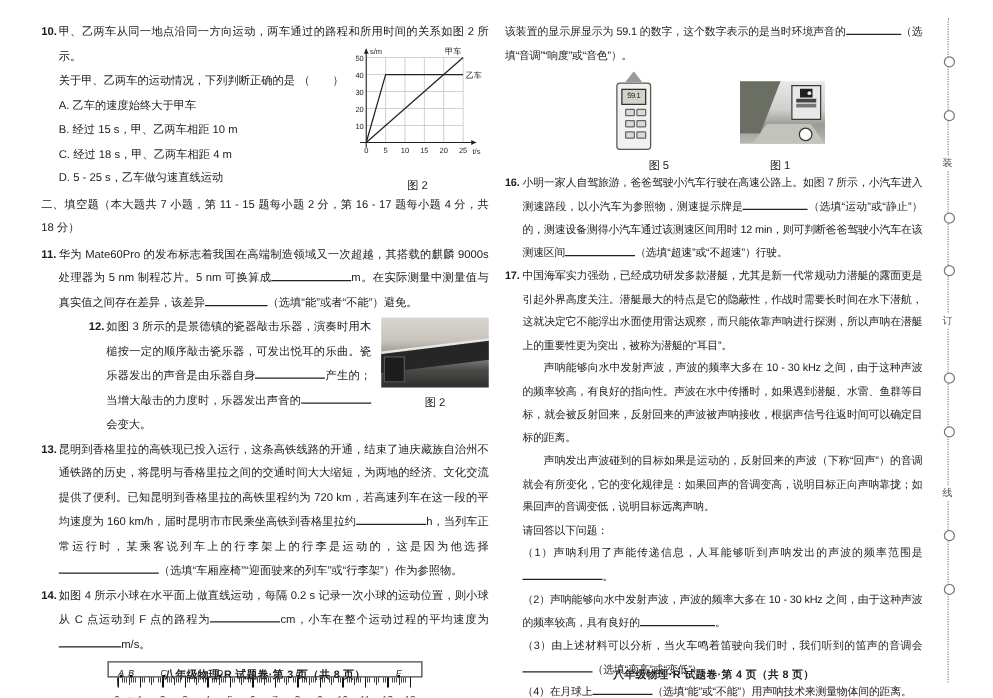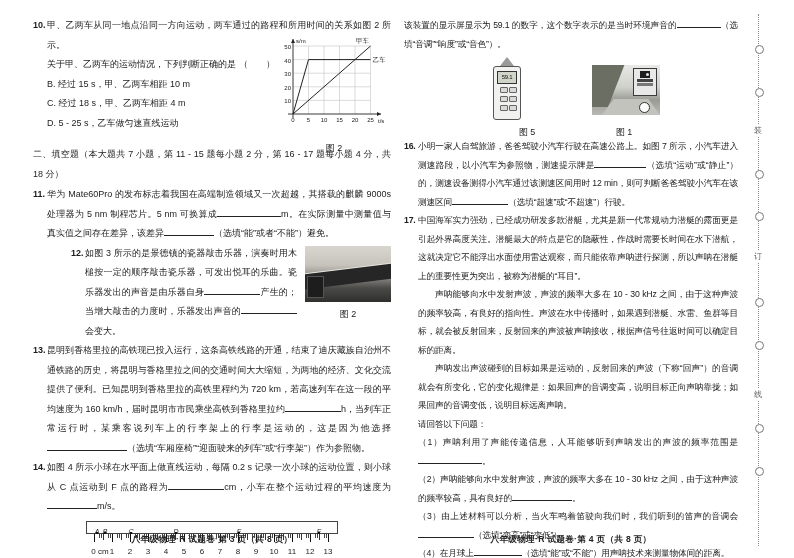--- a/index.html
+++ b/index.html
@@ -133,20 +133,21 @@
           <text class="serlab" x="95.5" y="28">乙车</text>
         </svg>
         <div class="figcap">图 2</div>
       </div>
 
       <p class="l1">甲、乙两车从同一地点沿同一方向运动，两车通过的路程和所用时间的关系如图 2 所示。</p>
       <p class="l2">
         <span>关于甲、乙两车的运动情况，下列判断正确的是</span>
         <span class="bracket">（　　）</span>
       </p>
+      <div class="opt">A. 乙车的速度始终大于甲车</div>
       <div class="opt">B. 经过 15 s，甲、乙两车相距 10 m</div>
       <div class="opt">C. 经过 18 s，甲、乙两车相距 4 m</div>
       <div class="opt">D. 5 - 25 s，乙车做匀速直线运动</div>
     </div>
 
     <div class="sec">二、填空题（本大题共 7 小题，第 11 - 15 题每小题 2 分，第 16 - 17 题每小题 4 分，共 18 分）</div>
 
     <div class="q">
       <span class="qno">11.</span>
       <p>

